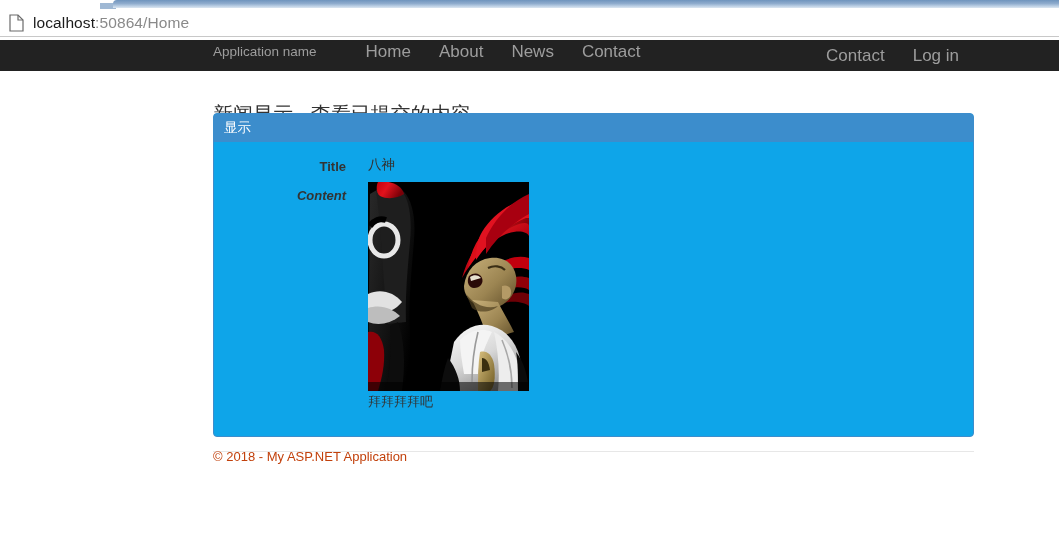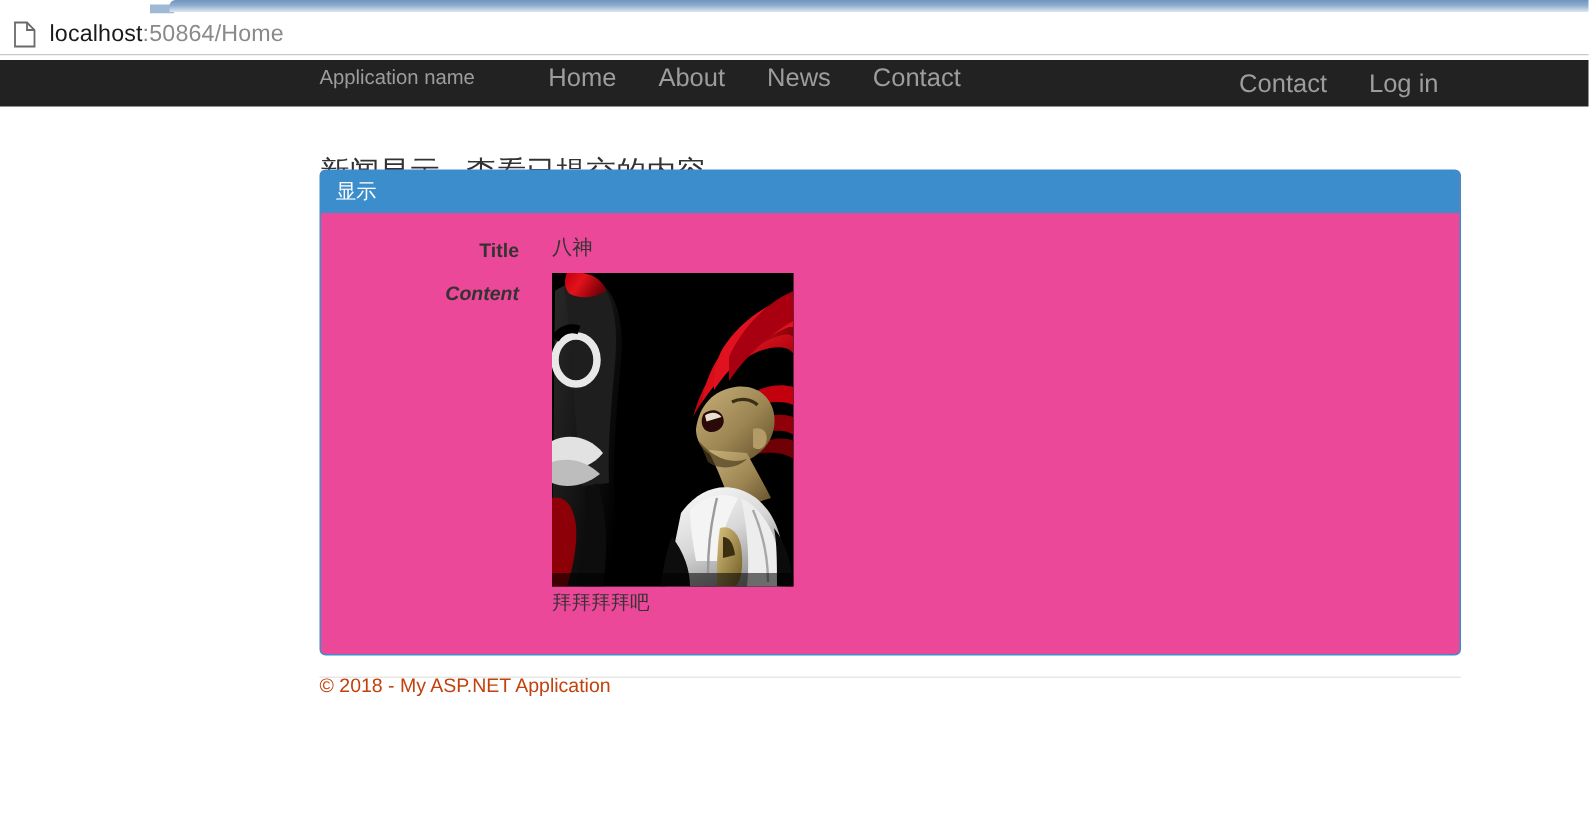--- a/index.html
+++ b/index.html
@@ -106,21 +106,21 @@
     color: #333333;
     font-weight: 400;
     white-space: nowrap;
   }
 
   .panel {
     position: absolute; left: 213px; top: 42px;
     width: 761px;
     border: 1px solid #3c8dcc;
     border-radius: 4px;
-    background: #ec4899;
+    background: #0ea5e9;
   }
   .panel-heading {
     background: #3c8dcc;
     color: #ffffff;
     height: 28px;
     padding: 0 10px;
     display: flex; align-items: center;
     font-size: 13.5px;
     border-top-left-radius: 3px;
     border-top-right-radius: 3px;

